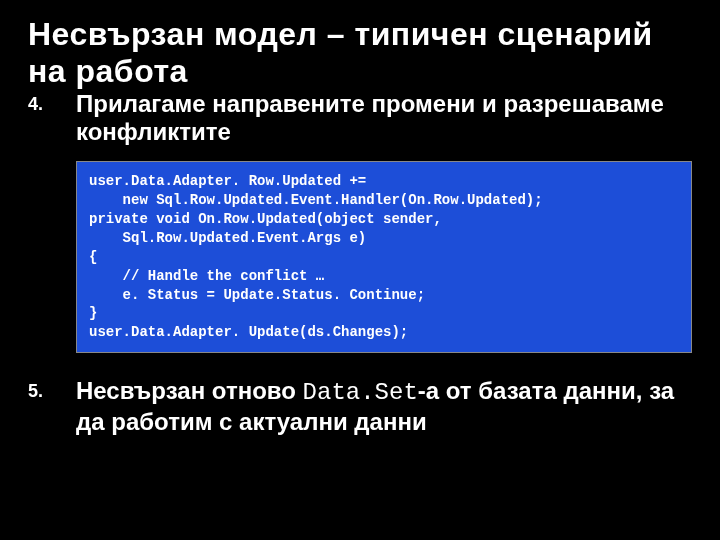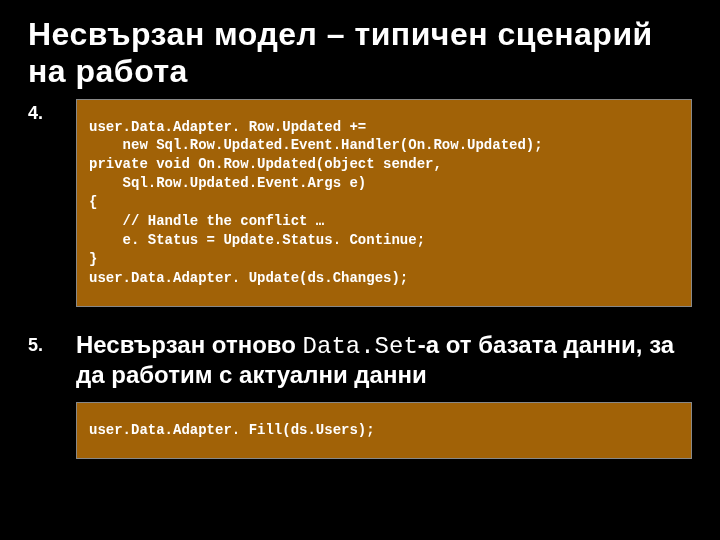--- a/index.html
+++ b/index.html
@@ -16,21 +16,21 @@
     height: 100%;
     padding: 16px 28px 16px 28px;
     background: #000;
   }
   .title {
     color: #fff;
     font-size: 32px;
     font-weight: bold;
     line-height: 1.15;
     letter-spacing: 0.5px;
-    margin-bottom: 9px;
+    margin-bottom: 0;
   }
   .item {
     display: flex;
     margin-bottom: 10px;
   }
   .num {
     width: 48px;
     flex-shrink: 0;
     font-size: 18px;
     font-weight: bold;
@@ -44,54 +44,56 @@
     font-weight: bold;
     line-height: 1.2;
     margin-bottom: 12px;
   }
   .heading .mono-inline {
     font-family: "Courier New", monospace;
     font-weight: normal;
   }
   .codebox {
     border: 1px solid #888;
-    background: #a16207;
-    padding: 18px 12px;
+    background: #1d4ed8;
+    padding: 10px 12px;
     font-family: "Courier New", monospace;
     font-size: 14px;
     font-weight: bold;
     color: #fff;
     white-space: pre;
     line-height: 1.35;
     margin-bottom: 14px;
   }
 </style>
 </head>
 <body>
 
 <div class="slide">
   <div class="title">Несвързан модел – типичен сценарий на работа</div>
 
   <div class="item">
     <div class="num">4.</div>
     <div class="content">
+      <div class="heading">
+        <span>Прилагаме направените промени и разрешаваме конфликтите</span><span class="mono-inline"></span><span></span>
+      </div>
       <div class="codebox">user.Data.Adapter. Row.Updated +=
     new Sql.Row.Updated.Event.Handler(On.Row.Updated);
 private void On.Row.Updated(object sender,
     Sql.Row.Updated.Event.Args e)
 {
     // Handle the conflict …
     e. Status = Update.Status. Continue;
 }
 user.Data.Adapter. Update(ds.Changes);</div>
     </div>
   </div>
 
   <div class="item">
     <div class="num">5.</div>
     <div class="content">
       <div class="heading">
         <span>Несвързан отново </span><span class="mono-inline">Data.Set</span><span>-а от базата данни, за да работим с актуални данни</span>
       </div>
-      <div class="codebox">user.Data.Adapter. Fill(ds.Users);</div>
     </div>
   </div>
 </div>
 
 </body></html>

